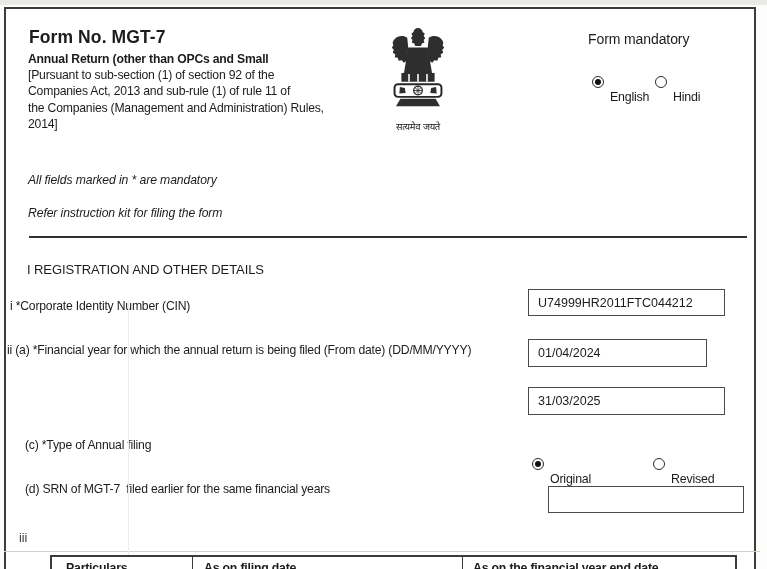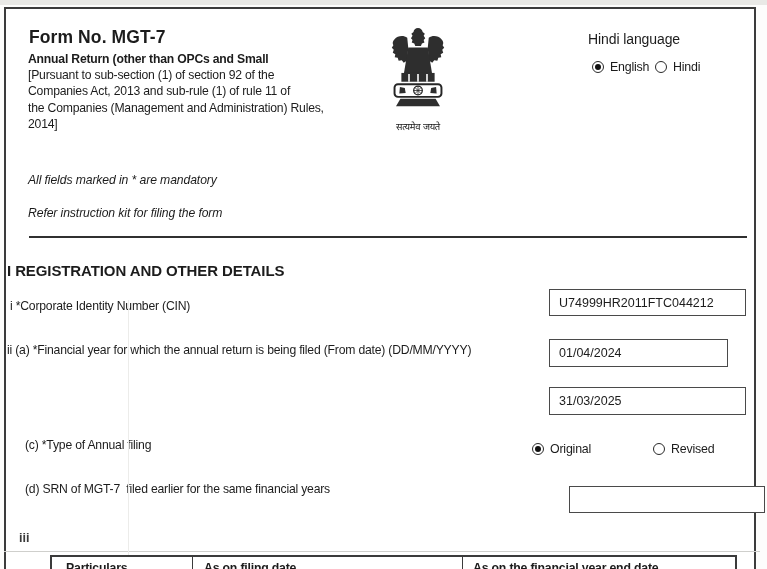--- a/index.html
+++ b/index.html
@@ -24,30 +24,30 @@
   .form-lang-label { left:588px; top:31px; font-size:14px; letter-spacing:-0.1px; white-space:pre; }
   .radio-opt { position:absolute; display:flex; align-items:center; gap:6px; cursor:default; }
   .radio {
     width:12px; height:12px; border:1.4px solid #2a2a2a; border-radius:50%;
     position:relative; background:#fff; flex:0 0 auto;
   }
   .radio.selected::after {
     content:""; position:absolute; left:2px; top:2px; width:6px; height:6px;
     background:#111; border-radius:50%;
   }
-  .radio-lbl { font-size:12.4px; letter-spacing:-0.2px; white-space:pre; }
+  .radio-lbl { font-size:12.4px; letter-spacing:-0.2px; white-space:pre;margin-top:30px; }
   .divider { left:29px; top:236px; width:718px; height:2px; background:#303030; }
-  .section-heading { left:7px; top:262px; font-size:15px; font-weight:bold; letter-spacing:-0.1px; white-space:pre; }
+  .section-heading { left:7px; top:262px; font-size:13px; font-weight:normal; letter-spacing:-0.1px; white-space:pre;padding-left:20px; }
   .lbl { position:absolute; font-size:12.2px; letter-spacing:-0.2px; white-space:pre; }
   .box {
     position:absolute; border:1.4px solid #4a4a4a; background:#fff;
     font-family:"Liberation Sans", sans-serif; font-size:12.5px; color:#1c1c1c;
-    padding:0 16px 0 9px; outline:none; letter-spacing:0;margin-left:21px;
+    padding:0 16px 0 9px; outline:none; letter-spacing:0;
   }
-  .iii-label { left:19px; top:531px; font-size:12.5px; font-weight:bold; color:#3a3a3a; white-space:pre; }
+  .iii-label { left:19px; top:531px; font-size:12.5px; font-weight:normal; color:#3a3a3a; white-space:pre; }
   .gray-hline { left:4px; top:551px; width:756px; height:1px; background:#cfcfcc; }
   .fold-line { left:128px; top:300px; width:1px; height:269px; background:#ececea; }
   .ptable {
     left:50px; top:555px; width:687px; height:44px;
     border:2px solid #3b3b3b; display:flex; background:#fff;
   }
   .tcell { padding:4px 0 0 14px; font-weight:bold; font-size:12.3px; letter-spacing:-0.2px; white-space:pre; }
   .tcell.c1 { width:141px; border-right:1.5px solid #3b3b3b; }
   .tcell.c2 { width:270px; border-right:1.5px solid #3b3b3b; padding-left:11px; }
   .tcell.c3 { flex:1; padding-left:10px; }
@@ -84,21 +84,21 @@
       <path stroke="#262626" stroke-width="0.8" d="M30 60.6v8.8M25.6 65h8.8M26.9 61.9l6.2 6.2M33.1 61.9l-6.2 6.2"></path>
       <path fill="#2e2e2e" d="M11.5 61.5l5 .9.9 5.2-6.5.4z"></path>
       <path fill="#2e2e2e" d="M48.5 61.5l-5 .9-.9 5.2 6.5.4z"></path>
       <path fill="#2e2e2e" d="M12 73.5h36l4.5 7.5h-45z"></path>
     </svg>
     <div class="emblem-caption">सत्यमेव जयते</div>
   </div>
 
   <div class="abs note" style="top:206px;">Refer instruction kit for filing the form</div>
 
-  <div class="abs form-lang-label">Hindi language</div>
+  <div class="abs form-lang-label">Form mandatory</div>
 
   <div class="radio-opt" style="left:592px; top:60px;">
     <span class="radio selected"></span>
     <span class="radio-lbl">English</span>
   </div>
   <div class="radio-opt" style="left:655px; top:60px;">
     <span class="radio"></span>
     <span class="radio-lbl">Hindi</span>
   </div>
 

